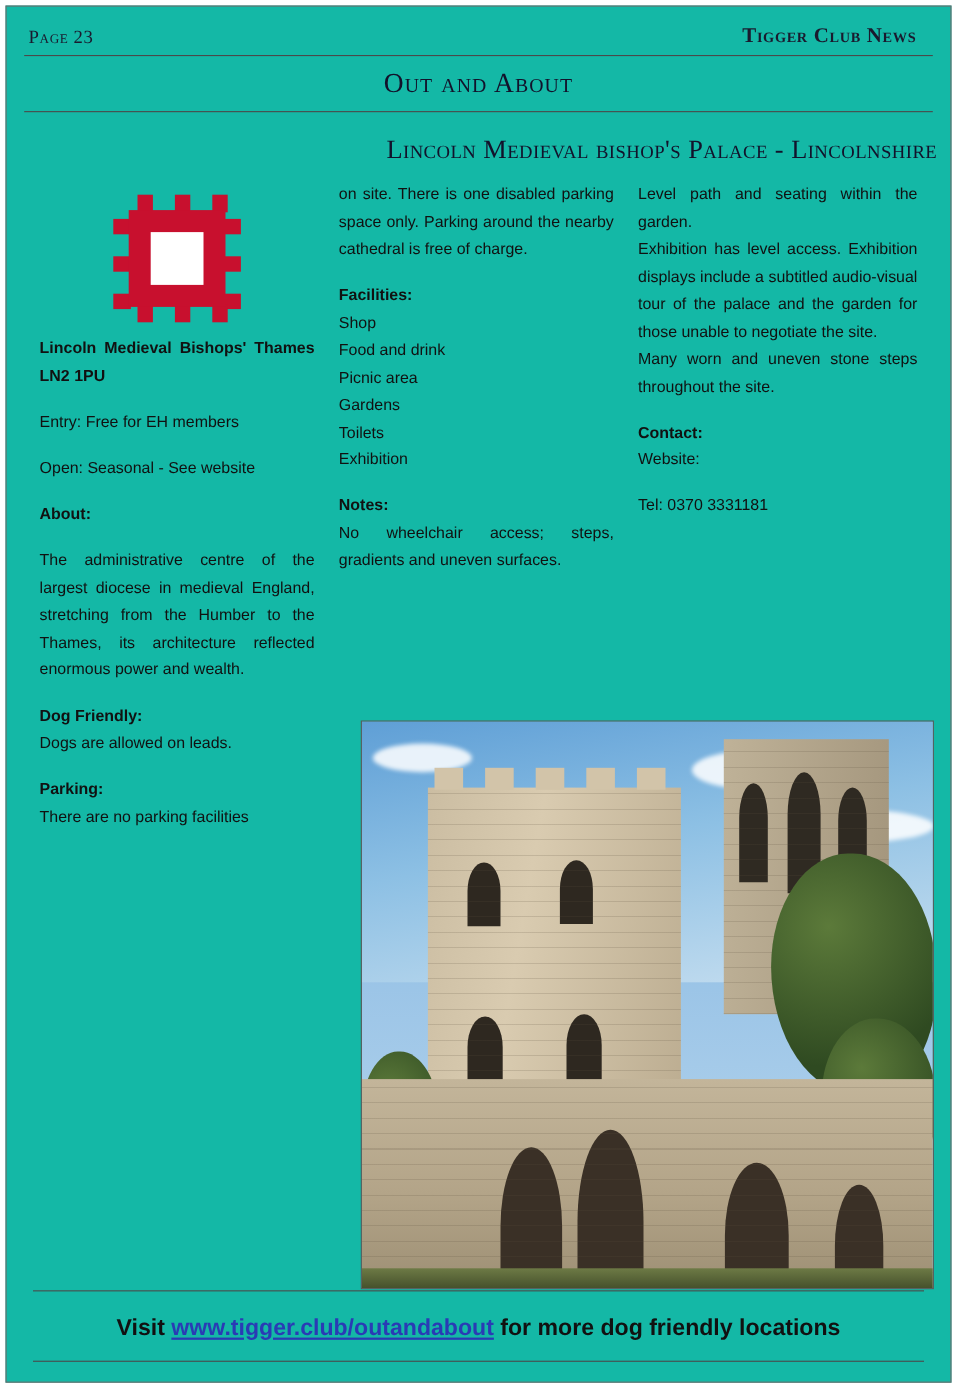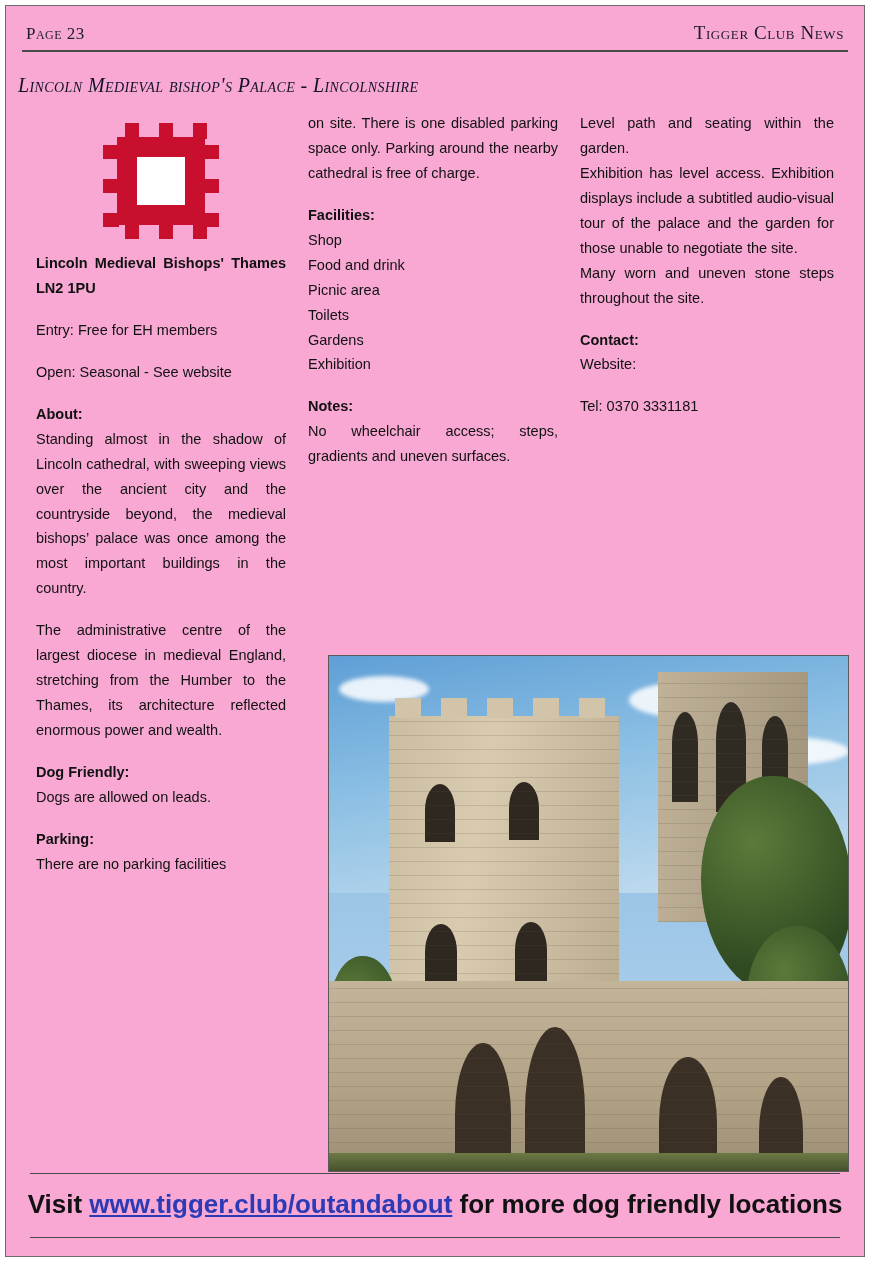--- a/index.html
+++ b/index.html
@@ -16,21 +16,21 @@
     overflow: hidden;
   }
   .page {
     position: absolute;
     left: 5px;
     top: 5px;
     width: 860px;
     height: 1252px;
     border: 1px solid #6b6b6b;
     box-sizing: border-box;
-    background: #f9a8d4;
+    background: #14b8a6;
   }
   .inner {
     position: absolute;
     left: 12px;
     top: 10px;
     width: 834px;
     height: 1230px;
   }
 
   
@@ -44,51 +44,51 @@
     left: 8px;
     top: 8px;
     font-family: "Liberation Serif", serif;
     font-size: 17px;
     font-variant: small-caps;
     letter-spacing: 0.5px;
     color: #1a1a2e;
   }
   .masthead .pub-title {
     position: absolute;
-    right: 8px;
+    right: 19px;
     top: 6px;
     font-family: "Liberation Serif", serif;
     font-size: 19px;
     font-variant: small-caps;
     letter-spacing: 0.6px;
     color: #1a1a2e;
+    font-weight: bold;
   }
   .rule {
     height: 1px;
     background: #4a4a4a;
     margin: 0 4px;
   }
   .section-title {
     text-align: center;
     font-family: "Liberation Serif", serif;
     font-size: 25px;
     font-variant: small-caps;
     letter-spacing: 1px;
     color: #12122b;
     padding: 12px 0 10px 0;
   }
   .article-title {
-    text-align: left;
+    text-align: right;
     font-family: "Liberation Serif", serif;
-    font-size: 20px;
+    font-size: 24px;
     font-variant: small-caps;
     letter-spacing: 0.4px;
     color: #12122b;
     padding: 22px 0 14px 0;
-    font-style: italic;
   }
 
   
   .columns {
     position: relative;
     display: flex;
     gap: 22px;
     padding: 0 18px;
     align-items: flex-start;
   }
@@ -203,21 +203,21 @@
     right: 12px;
     bottom: 72px;
     height: 1px;
     background: #4a4a4a;
   }
   .footer {
     position: absolute;
     left: 0; right: 0;
     bottom: 26px;
     text-align: center;
-    font-size: 26px;
+    font-size: 21px;
     font-weight: bold;
     color: #111111;
   }
   .footer a { color: #2a3bb5; text-decoration: underline; }
   .bottom-rule {
     position: absolute;
     left: 12px; right: 12px;
     bottom: 8px;
     height: 1px;
     background: #4a4a4a;
@@ -228,20 +228,21 @@
 
 <div class="page">
   <div class="inner">
 
     <div class="masthead">
       <div class="page-num">Page 23</div>
       <div class="pub-title">Tigger Club News</div>
     </div>
     <div class="rule"></div>
 
+    <div class="section-title">Out and About</div>
     <div class="rule"></div>
 
     <div class="article-title">Lincoln Medieval bishop's Palace - Lincolnshire</div>
 
     <div class="columns">
 
       <div class="col c1">
         <div class="logo-wrap">
           <div class="logo">
             <i style="left:22px;  top:0px;   width:14px; height:16px;"></i>
@@ -261,40 +262,39 @@
           </div>
         </div>
 
         <p class="bold just">Lincoln Medieval Bishops' Thames LN2 1PU</p>
         <div class="gap"></div>
         <p>Entry: Free for EH members</p>
         <div class="gap"></div>
         <p>Open: Seasonal - See website</p>
         <div class="gap"></div>
         <p class="bold">About:</p>
-        <p class="just">Standing almost in the shadow of Lincoln cathedral, with sweeping views over the ancient city and the countryside beyond, the medieval bishops’ palace was once among the most important buildings in the country.</p>
         <div class="gap"></div>
         <p class="just">The administrative centre of the largest diocese in medieval England, stretching from the Humber to the Thames, its architecture reflected enormous power and wealth.</p>
         <div class="gap"></div>
         <p class="bold">Dog Friendly:</p>
         <p>Dogs are allowed on leads.</p>
         <div class="gap"></div>
         <p class="bold">Parking:</p>
         <p>There are no parking facilities</p>
       </div>
 
       <div class="col c2">
         <p class="just">on site. There is one disabled parking space only. Parking around the nearby cathedral is free of charge.</p>
         <div class="gap"></div>
         <p class="bold">Facilities:</p>
         <p>Shop</p>
         <p>Food and drink</p>
         <p>Picnic area</p>
+        <p>Gardens</p>
         <p>Toilets</p>
-        <p>Gardens</p>
         <p>Exhibition</p>
         <div class="gap"></div>
         <p class="bold">Notes:</p>
         <p class="just">No wheelchair access; steps, gradients and uneven surfaces.</p>
       </div>
 
       <div class="col c3">
         <p class="just">Level path and seating within the garden.</p>
         <p class="just">Exhibition has level access. Exhibition displays include a subtitled audio-visual tour of the palace and the garden for those unable to negotiate the site.</p>
         <p class="just">Many worn and uneven stone steps throughout the site.</p>

